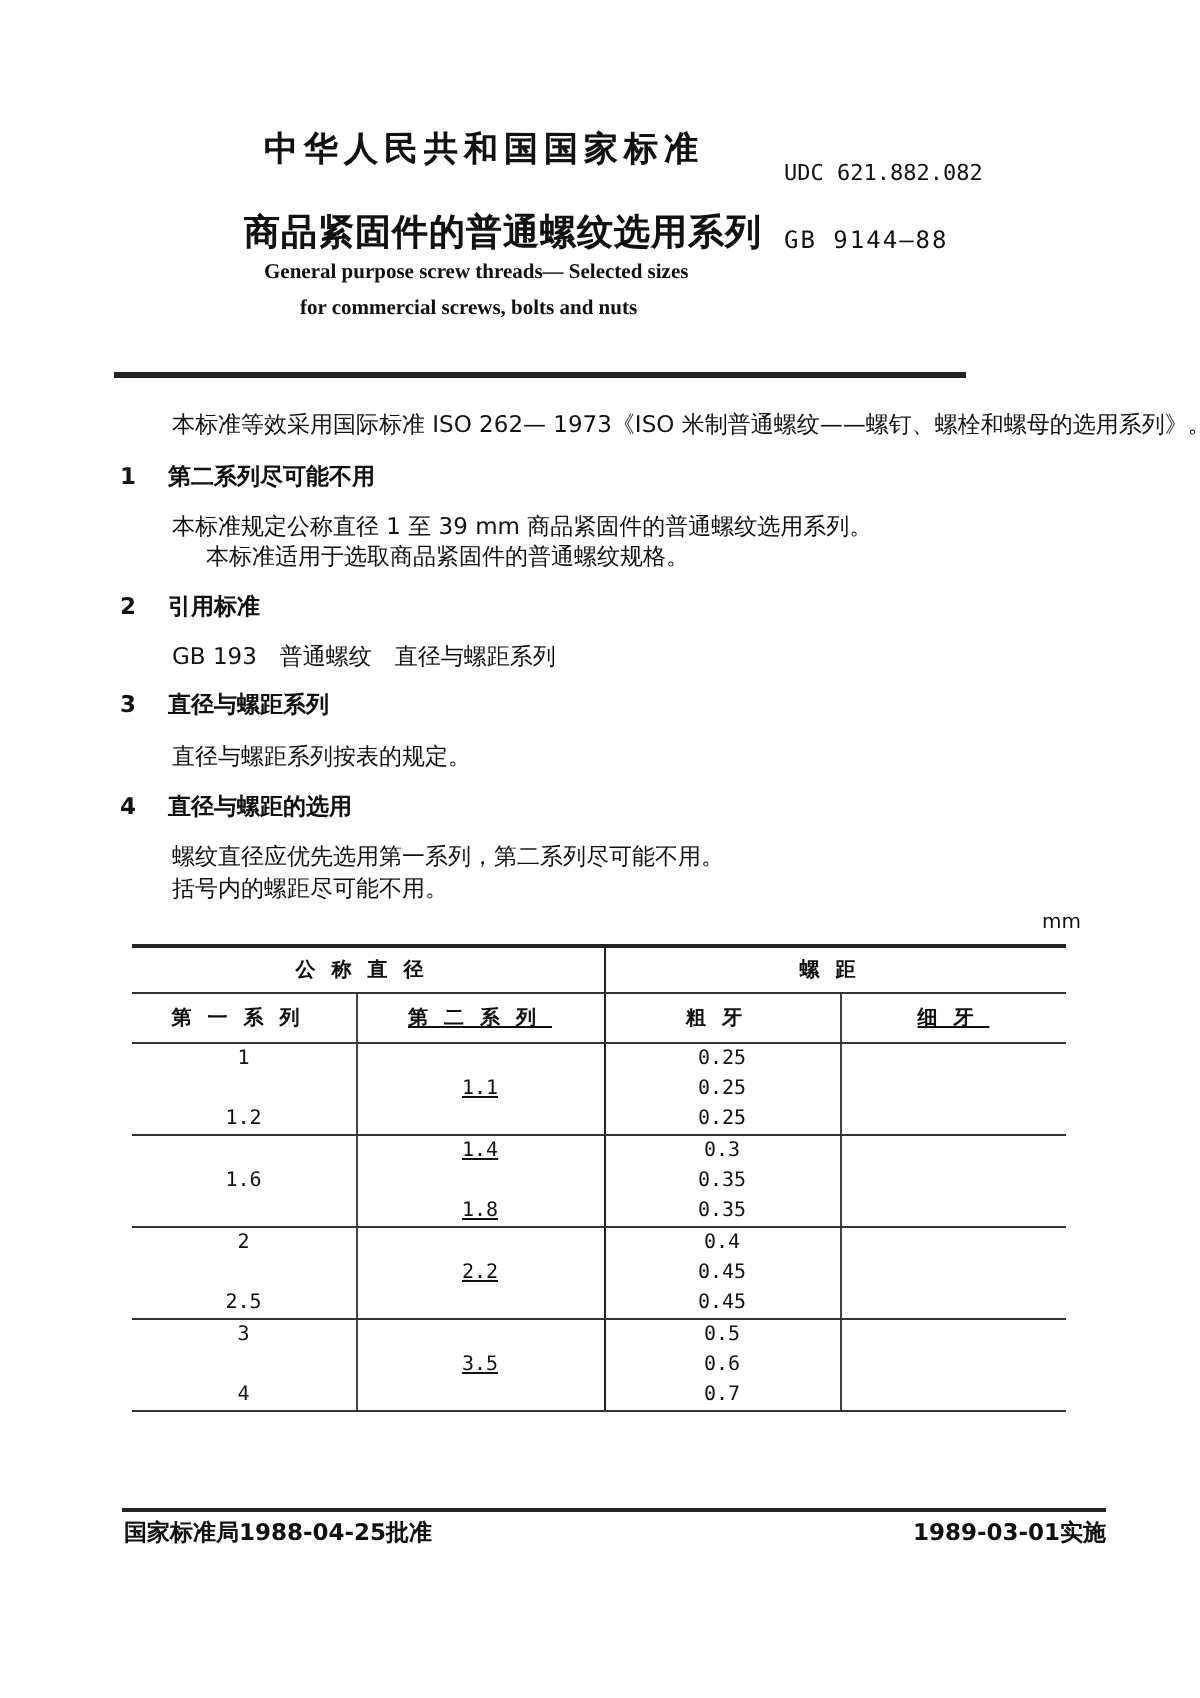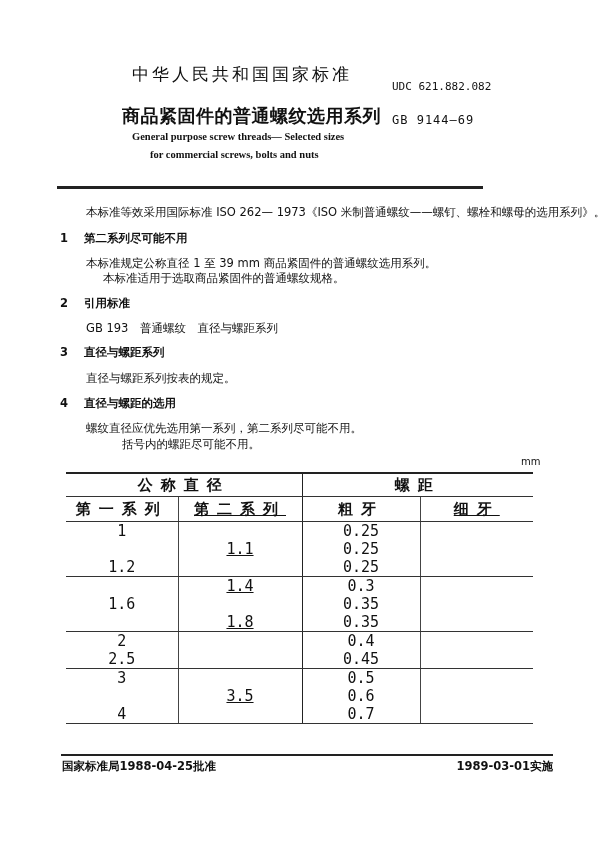--- a/index.html
+++ b/index.html
@@ -1,68 +1,68 @@
 <!DOCTYPE html>
 <html><head>
 <meta charset="utf-8">
 <style>
   html, body { margin:0; padding:0; background:#ffffff; }
   body { width:600px; height:849px; position:relative; overflow:hidden; color:#111; font-family:"DejaVu Sans", sans-serif; }
   .abs { position:absolute; white-space:nowrap; }
-  .national { top:63px; left:0; width:500px; text-align:center; font-size:17px; font-weight:normal; letter-spacing:3px; padding-left:0; }
+  .national { top:63px; left:0; width:500px; text-align:center; font-size:17px; font-weight:bold; letter-spacing:3px; padding-left:0; }
   .national span { display:inline-block; margin-left:-16px; }
   .udc { top:80px; left:392px; font-family:"DejaVu Sans Mono", monospace; font-size:11px; }
   .title-cn { top:104px; left:122px; font-size:18px; font-weight:bold; letter-spacing:0.5px; }
   .gb { top:113px; left:392px; font-family:"DejaVu Sans Mono", monospace; font-size:12px; letter-spacing:1px; }
   .title-en1 { top:131px; left:132px; font-family:"Liberation Serif", serif; font-size:10.5px; font-weight:bold; }
   .title-en2 { top:149px; left:150px; font-family:"Liberation Serif", serif; font-size:10.5px; font-weight:bold; }
   .hr-top { top:186px; left:57px; width:426px; height:3px; background:#222; }
   .body-text { font-size:11.5px; }
   .sec { font-size:11.5px; font-weight:bold; }
   .sec .num { display:inline-block; width:24px; }
   .unit { top:456px; left:521px; font-size:10px; }
-  table.spec { position:absolute; top:472px; left:66px; width:467px; border-collapse:collapse; font-size:15px; }
+  table.spec { position:absolute; top:472px; left:66px; width:467px; border-collapse:collapse; font-size:10px; }
   table.spec td, table.spec th { text-align:center; padding:0; font-weight:normal; }
   table.spec tr.h1 th { height:22px; border-bottom:1.5px solid #333; font-weight:bold; letter-spacing:8px; }
   table.spec tr.h2 th { height:24px; border-bottom:1.5px solid #333; font-weight:bold; letter-spacing:8px; }
   table.spec .vl { border-left:1px solid #444;text-decoration:underline; }
   table.spec .vl2 { border-left:1.5px solid #222; }
   table.spec td { height:15px; font-family:"DejaVu Sans Mono", monospace; }
   table.spec tr.gend td { border-bottom:1.5px solid #333; }
   table.spec { border-top:2px solid #222; }
   .hr-bottom { top:754px; left:61px; width:492px; height:2px; background:#222; }
   .approve { top:759px; left:62px; font-size:11.5px; font-weight:bold; }
   .implement { top:759px; right:47px; font-size:11.5px; font-weight:bold; }
 </style>
 </head>
 <body>
 
 <div class="abs national"><span>中华人民共和国国家标准</span></div>
 <div class="abs udc">UDC 621.882.082</div>
 <div class="abs title-cn">商品紧固件的普通螺纹选用系列</div>
-<div class="abs gb">GB 9144—69</div>
+<div class="abs gb">GB 9144—88</div>
 <div class="abs title-en1">General purpose screw threads— Selected sizes</div>
 <div class="abs title-en2">for commercial screws, bolts and nuts</div>
 <div class="abs hr-top"></div>
 
 <div class="abs body-text" style="top:205px;left:86px;">本标准等效采用国际标准 ISO 262— 1973《ISO 米制普通螺纹——螺钉、螺栓和螺母的选用系列》。</div>
 
 <div class="abs sec" style="top:231px;left:60px;"><span class="num">1</span><span>第二系列尽可能不用</span></div>
 <div class="abs body-text" style="top:256px;left:86px;">本标准规定公称直径 1 至 39 mm 商品紧固件的普通螺纹选用系列。</div>
 <div class="abs body-text" style="top:271px;left:103px;">本标准适用于选取商品紧固件的普通螺纹规格。</div>
 
 <div class="abs sec" style="top:296px;left:60px;"><span class="num">2</span><span>引用标准</span></div>
 <div class="abs body-text" style="top:321px;left:86px;">GB 193　普通螺纹　直径与螺距系列</div>
 
 <div class="abs sec" style="top:345px;left:60px;"><span class="num">3</span><span>直径与螺距系列</span></div>
 <div class="abs body-text" style="top:371px;left:86px;">直径与螺距系列按表的规定。</div>
 
 <div class="abs sec" style="top:396px;left:60px;"><span class="num">4</span><span>直径与螺距的选用</span></div>
 <div class="abs body-text" style="top:421px;left:86px;">螺纹直径应优先选用第一系列，第二系列尽可能不用。</div>
-<div class="abs body-text" style="top:437px;left:86px;margin-left:36px;">括号内的螺距尽可能不用。</div>
+<div class="abs body-text" style="top:437px;left:86px;">括号内的螺距尽可能不用。</div>
 
 <div class="abs unit">mm</div>
 
 <table class="spec">
   <colgroup>
     <col style="width:112px">
       <col style="width:124px">
       <col style="width:118px">
       <col style="width:113px">
   </colgroup>
@@ -112,20 +112,26 @@
     <td class="vl">1.8</td>
     <td class="vl2">0.35</td>
     <td class="vl"></td>
   </tr>
   <tr>
     <td>2</td>
     <td class="vl"></td>
     <td class="vl2">0.4</td>
     <td class="vl"></td>
   </tr>
+  <tr>
+    <td></td>
+    <td class="vl">2.2</td>
+    <td class="vl2">0.45</td>
+    <td class="vl"></td>
+  </tr>
   <tr class="gend">
     <td>2.5</td>
     <td class="vl"></td>
     <td class="vl2">0.45</td>
     <td class="vl"></td>
   </tr>
   <tr>
     <td>3</td>
     <td class="vl"></td>
     <td class="vl2">0.5</td>

